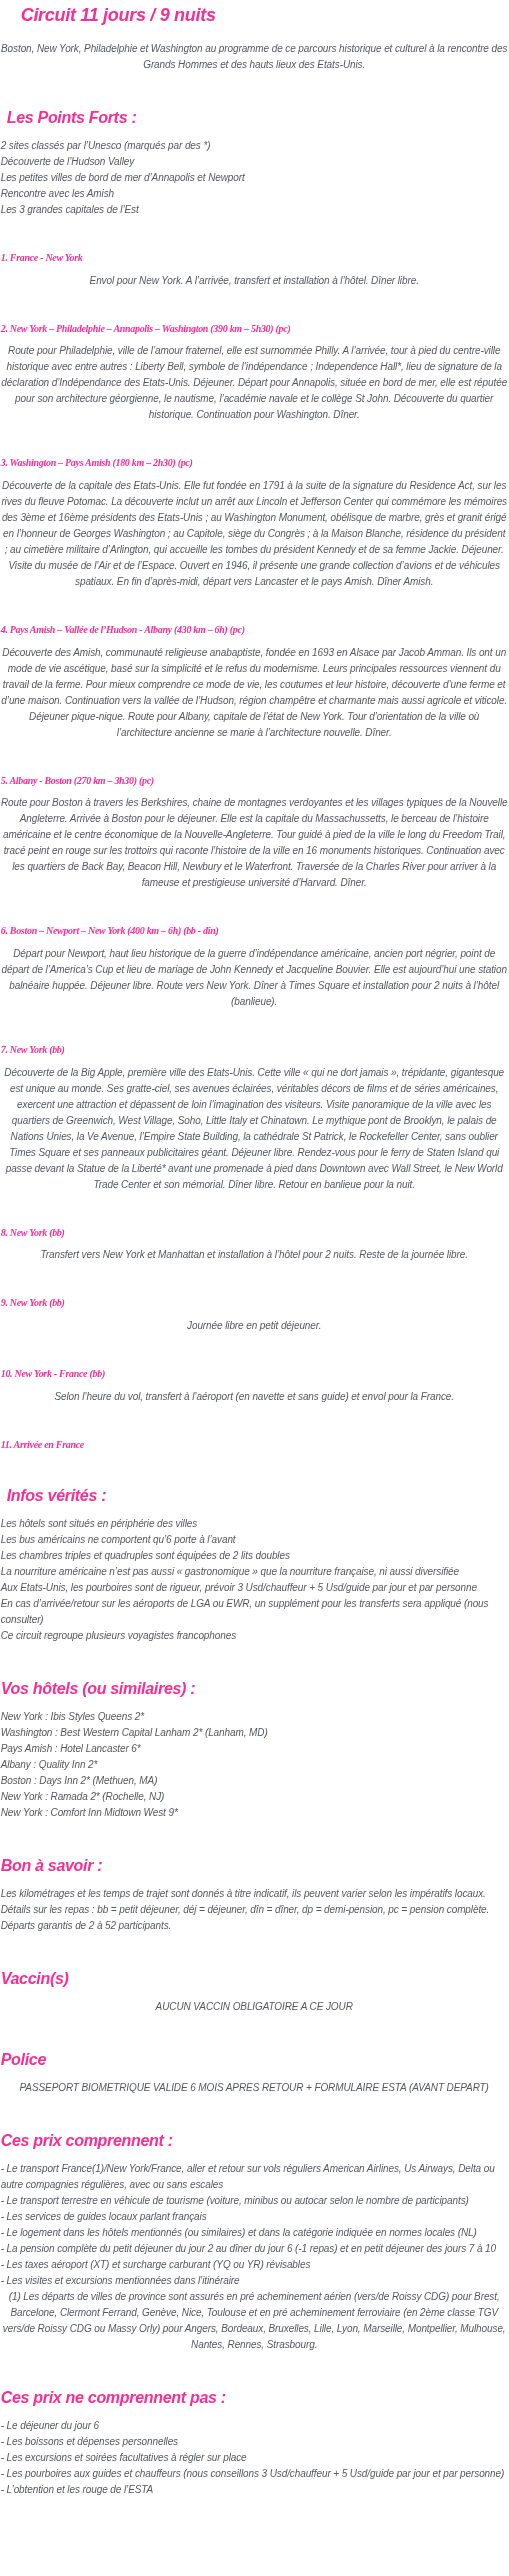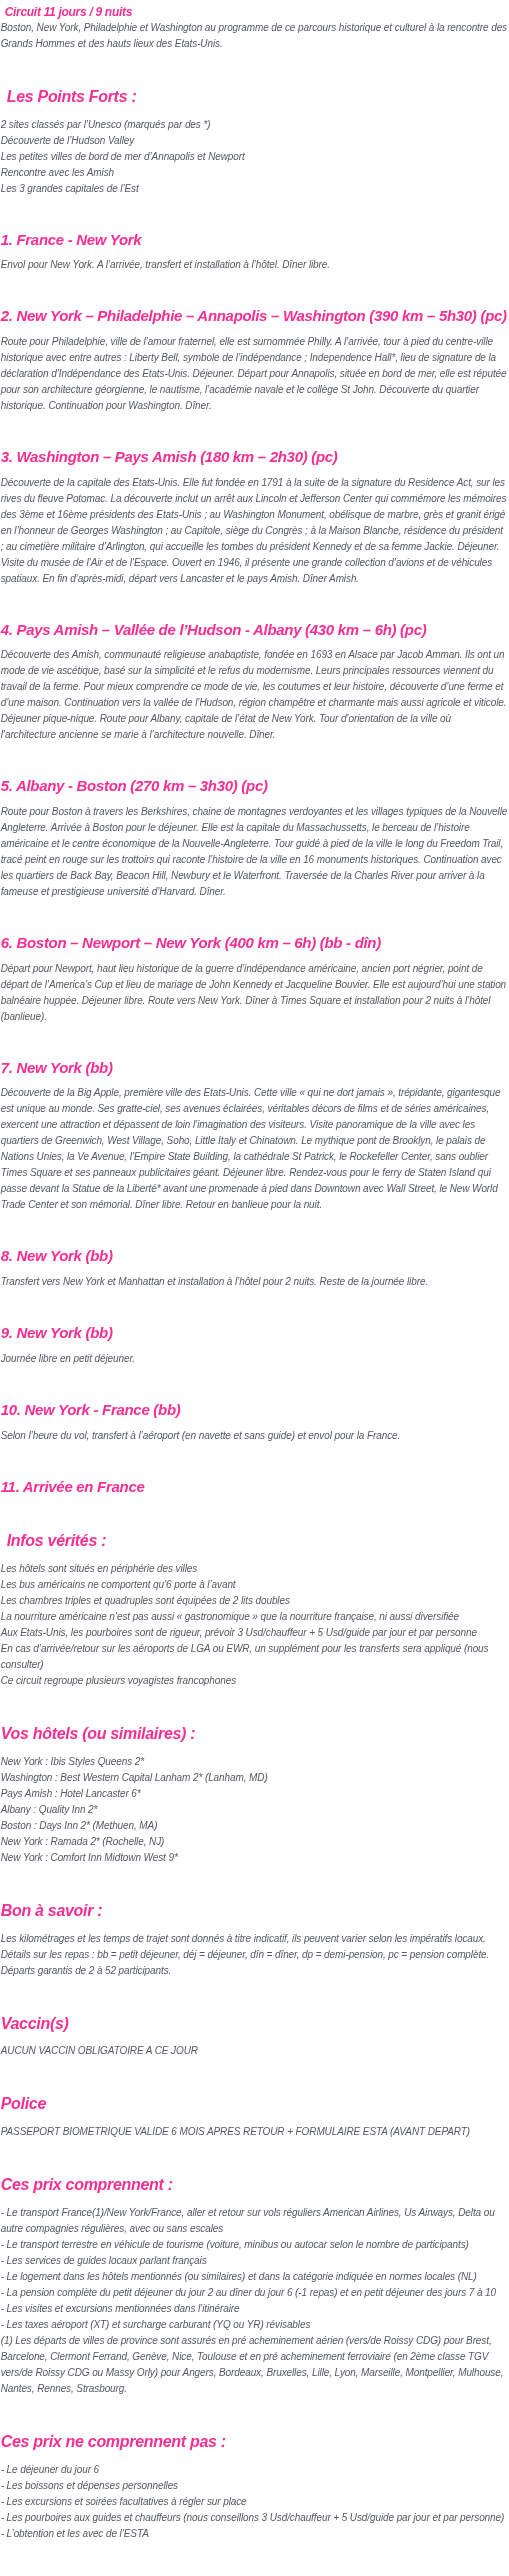--- a/index.html
+++ b/index.html
@@ -18,40 +18,41 @@
     padding: 1.3px 1.3px 27px 0.7px;
   }
   h1, h2, h3 {
     color: #f72e93;
     font-weight: bold;
     font-style: italic;
     letter-spacing: -0.3px;
     line-height: 1.2;
   }
   h1 {
-    font-size: 12px;
-    margin: 4px 0 0 0;
-    padding-left: 4px;
+    font-size: 18px;
+    margin: 4px 0 14px 0;
+    padding-left: 20px;
   }
   h2 {
     font-size: 16px;
     margin: 35px 0 10.8px 0;
   }
   h2.indent { padding-left: 6px; }
   h3 {
-    font-size: 15px;
+    font-size: 10px;
     margin: 34px 0 8.7px 0;
+    font-family: Liberation Serif, serif;
   }
   p, li {
     font-size: 10px;
     line-height: 16px;
     letter-spacing: -0.1px;
     margin: 0;
   }
-  p { margin: 0 0 0 0; }
+  p { margin: 0 0 0 0; text-align: center; }
   ul {
     list-style: none;
     margin: 0;
     padding: 0;
   }
   .footnote { margin-top: 0; }
   .day { margin: 0; }
 </style>
 </head>
 <body>
@@ -159,29 +160,29 @@
   <h2>Police</h2>
   <p>PASSEPORT BIOMETRIQUE VALIDE 6 MOIS APRES RETOUR + FORMULAIRE ESTA (AVANT DEPART)</p>
 
   <h2>Ces prix comprennent :</h2>
   <ul>
     <li>- Le transport France(1)/New York/France, aller et retour sur vols réguliers American Airlines, Us Airways, Delta ou autre compagnies régulières, avec ou sans escales</li>
     <li>- Le transport terrestre en véhicule de tourisme (voiture, minibus ou autocar selon le nombre de participants)</li>
     <li>- Les services de guides locaux parlant français</li>
     <li>- Le logement dans les hôtels mentionnés (ou similaires) et dans la catégorie indiquée en normes locales (NL)</li>
     <li>- La pension complète du petit déjeuner du jour 2 au dîner du jour 6 (-1 repas) et en petit déjeuner des jours 7 à 10</li>
+    <li>- Les taxes aéroport (XT) et surcharge carburant (YQ ou YR) révisables</li>
     <li>- Les visites et excursions mentionnées dans l’itinéraire</li>
-    <li>- Les taxes aéroport (XT) et surcharge carburant (YQ ou YR) révisables</li>
   </ul>
   <p class="footnote">(1) Les départs de villes de province sont assurés en pré acheminement aérien (vers/de Roissy CDG) pour Brest, Barcelone, Clermont Ferrand, Genève, Nice, Toulouse et en pré acheminement ferroviaire (en 2ème classe TGV vers/de Roissy CDG ou Massy Orly) pour Angers, Bordeaux, Bruxelles, Lille, Lyon, Marseille, Montpellier, Mulhouse, Nantes, Rennes, Strasbourg.</p>
 
   <h2>Ces prix ne comprennent pas :</h2>
   <ul>
     <li>- Le déjeuner du jour 6</li>
     <li>- Les boissons et dépenses personnelles</li>
     <li>- Les excursions et soirées facultatives à régler sur place</li>
     <li>- Les pourboires aux guides et chauffeurs (nous conseillons 3 Usd/chauffeur + 5 Usd/guide par jour et par personne)</li>
-    <li>- L’obtention et les avec de l’ESTA</li>
+    <li>- L’obtention et les rouge de l’ESTA</li>
 
   </ul>
 
 </div>
 
 
 </body></html>

